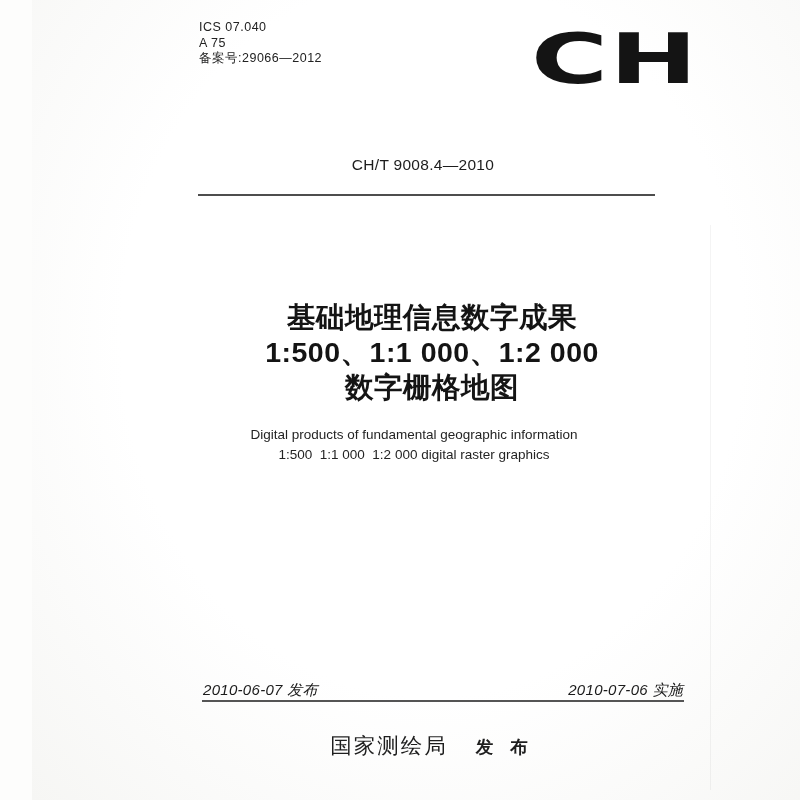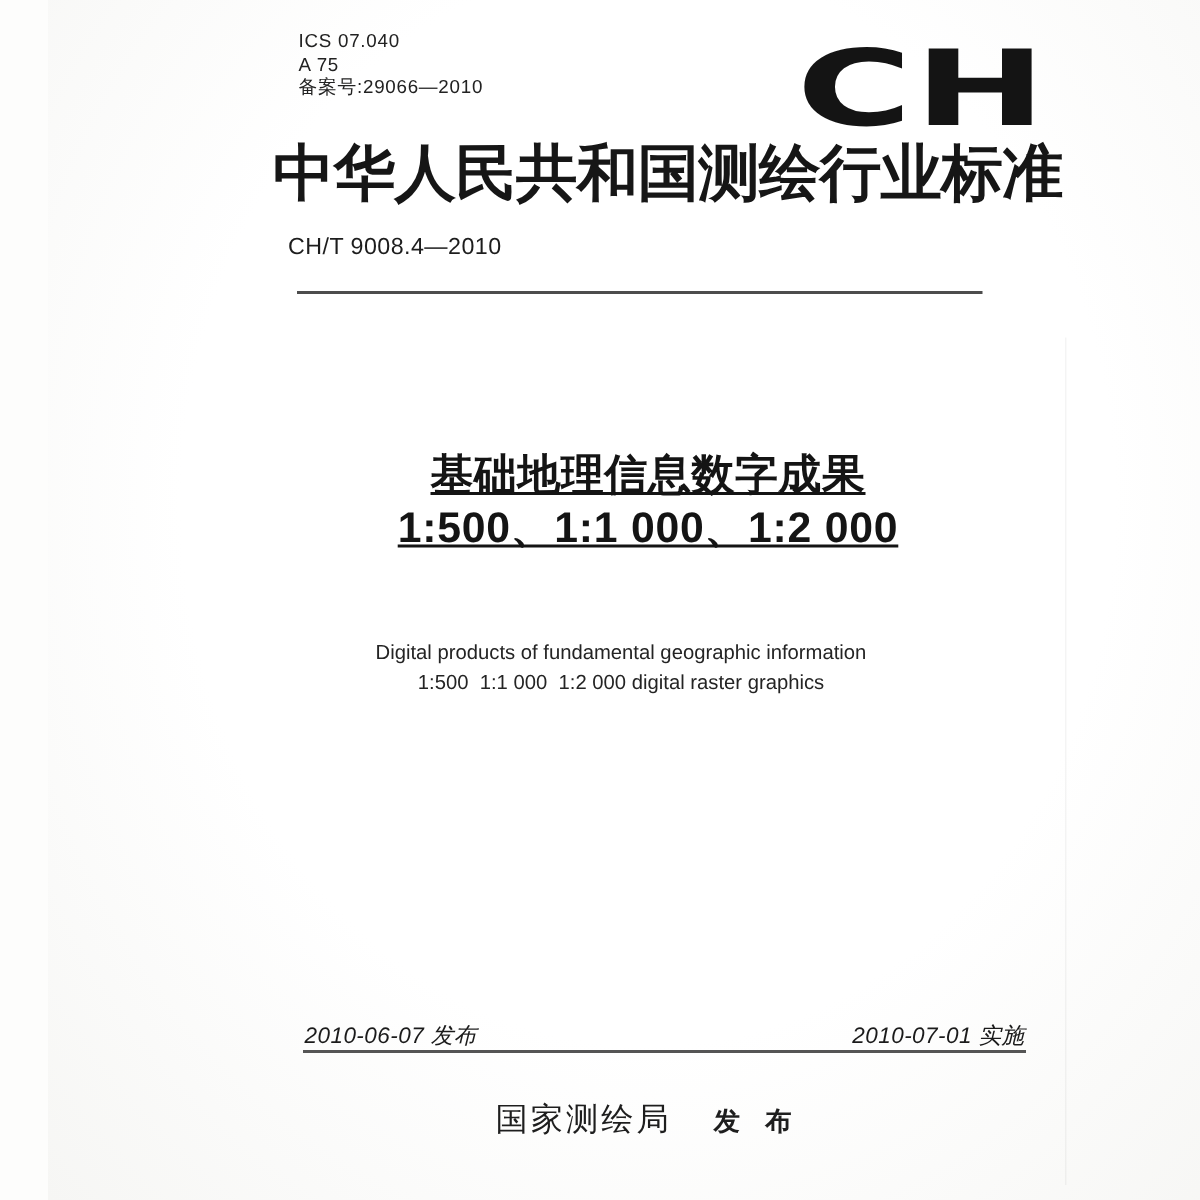--- a/index.html
+++ b/index.html
@@ -34,31 +34,31 @@
   }
   
   .standard-type{
     position:absolute;left:150px;top:90px;width:500px;
     text-align:center;font-weight:bold;font-size:41px;line-height:50px;
     letter-spacing:-0.5px;color:#161616;white-space:nowrap;
   }
   
   .standard-number{
     position:absolute;left:160px;top:156px;width:462px;
-    text-align:left;font-size:15.5px;letter-spacing:.3px;color:#1d1d1d;
+    text-align:center;font-size:15.5px;letter-spacing:.3px;color:#1d1d1d;
   }
   .rule-top{
     position:absolute;left:166px;top:194px;width:457px;height:2px;
     background:var(--rule);
   }
   
   .title-block{
     position:absolute;left:110px;top:300px;width:580px;
     text-align:center;font-weight:bold;color:#141414;
-    font-size:28.5px;line-height:35px;letter-spacing:.5px;text-decoration:underline;
+    font-size:28.5px;line-height:35px;letter-spacing:.5px;
   }
   .title-block .title-line{white-space:nowrap;}
   
   .english-block{
     position:absolute;left:92px;top:425px;width:580px;
     text-align:center;font-size:13.5px;line-height:20px;color:#242424;
   }
   .english-block .en-line{white-space:pre;}
   
   .dates-row{
@@ -85,44 +85,44 @@
   }
 </style>
 </head>
 <body>
 
 <div class="page">
 
   <div class="ics-block">
     <div>ICS 07.040</div>
     <div>A 75</div>
-    <div>备案号:29066—2010</div>
+    <div>备案号:29066—2012</div>
   </div>
 
   <div class="ch-logo">CH</div>
 
-  <div class="standard-type">中华人民共和国测绘行业标准</div>
 
   <div class="standard-number">CH/T 9008.4—2010</div>
 
   <div class="rule-top"></div>
 
   <div class="title-block">
     <div class="title-line">基础地理信息数字成果</div>
     <div class="title-line">1:500、1:1 000、1:2 000</div>
+    <div class="title-line">数字栅格地图</div>
   </div>
 
   <div class="english-block">
     <div class="en-line">Digital products of fundamental geographic information</div>
     <div class="en-line">1:500  1:1 000  1:2 000 digital raster graphics</div>
   </div>
 
   <div class="dates-row">
     <span>2010-06-07 发布</span>
-    <span>2010-07-01 实施</span>
+    <span>2010-07-06 实施</span>
   </div>
 
   <div class="rule-bottom"></div>
 
   <div class="footer-row">
     <span class="issuer-name">国家测绘局</span>
     <span class="issued-label">发 布</span>
   </div>
 
   <div class="crease-line"></div>

